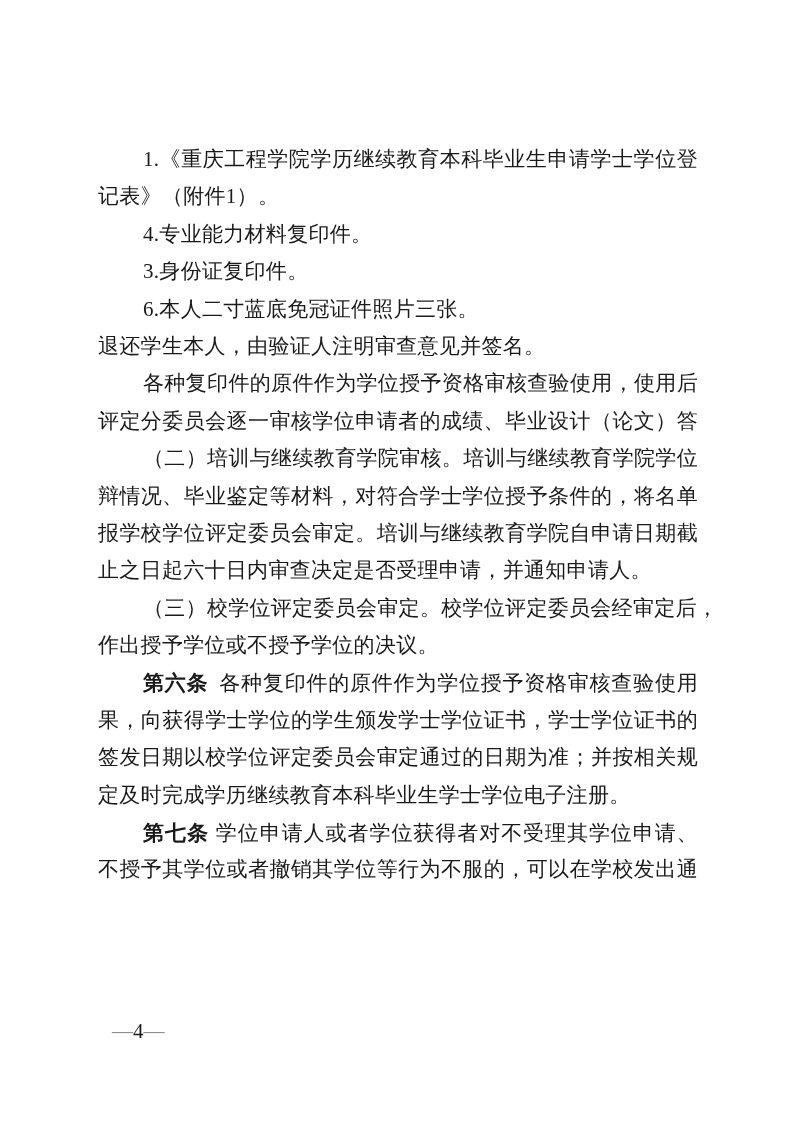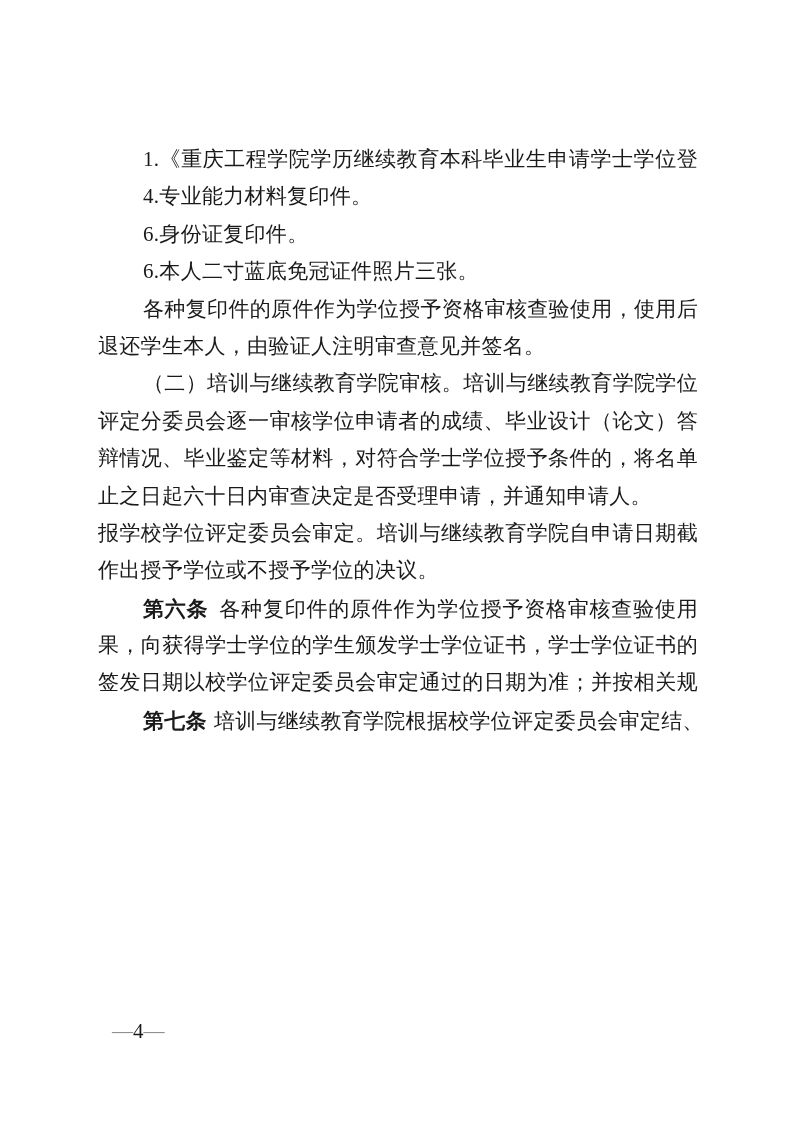--- a/index.html
+++ b/index.html
@@ -56,42 +56,46 @@
     color: #8a8a8a;
   }
 </style>
 </head>
 <body>
 
 <div class="page">
 
   <main class="body-text">
     <div class="ln indent just">1.《重庆工程学院学历继续教育本科毕业生申请学士学位登</div>
+    <div class="ln">记表》（附件1）。</div>
     <div class="ln indent">4.专业能力材料复印件。</div>
-    <div class="ln indent">6.身份证复印件。</div>
+    <div class="ln indent">3.身份证复印件。</div>
     <div class="ln indent">6.本人二寸蓝底免冠证件照片三张。</div>
+    <div class="ln">退还学生本人，由验证人注明审查意见并签名。</div>
     <div class="ln indent just">各种复印件的原件作为学位授予资格审核查验使用，使用后</div>
-    <div class="ln">退还学生本人，由验证人注明审查意见并签名。</div>
+    <div class="ln just">评定分委员会逐一审核学位申请者的成绩、毕业设计（论文）答</div>
     <div class="ln indent just">（二）培训与继续教育学院审核。培训与继续教育学院学位</div>
-    <div class="ln just">评定分委员会逐一审核学位申请者的成绩、毕业设计（论文）答</div>
     <div class="ln just">辩情况、毕业鉴定等材料，对符合学士学位授予条件的，将名单</div>
+    <div class="ln just">报学校学位评定委员会审定。培训与继续教育学院自申请日期截</div>
     <div class="ln">止之日起六十日内审查决定是否受理申请，并通知申请人。</div>
-    <div class="ln just">报学校学位评定委员会审定。培训与继续教育学院自申请日期截</div>
+    <div class="ln indent just">（三）校学位评定委员会审定。校学位评定委员会经审定后，</div>
     <div class="ln">作出授予学位或不授予学位的决议。</div>
 
     <div class="ln indent just">
       <span class="term m1">第六条</span><span>各种复印件的原件作为学位授予资格审核查验使用</span>
     </div>
 
     <div class="ln just">果，向获得学士学位的学生颁发学士学位证书，学士学位证书的</div>
     <div class="ln just">签发日期以校学位评定委员会审定通过的日期为准；并按相关规</div>
+    <div class="ln">定及时完成学历继续教育本科毕业生学士学位电子注册。</div>
 
     <div class="ln indent just">
-      <span class="term m2">第七条</span><span>培训与继续教育学院根据校学位评定委员会审定结、</span>
+      <span class="term m2">第七条</span><span>学位申请人或者学位获得者对不受理其学位申请、</span>
     </div>
 
+    <div class="ln just">不授予其学位或者撤销其学位等行为不服的，可以在学校发出通</div>
   </main>
 
   <footer class="pagenum">
     <span class="dash">—</span><span>4</span><span class="dash">—</span>
   </footer>
 
 </div>
 
 </body></html>

